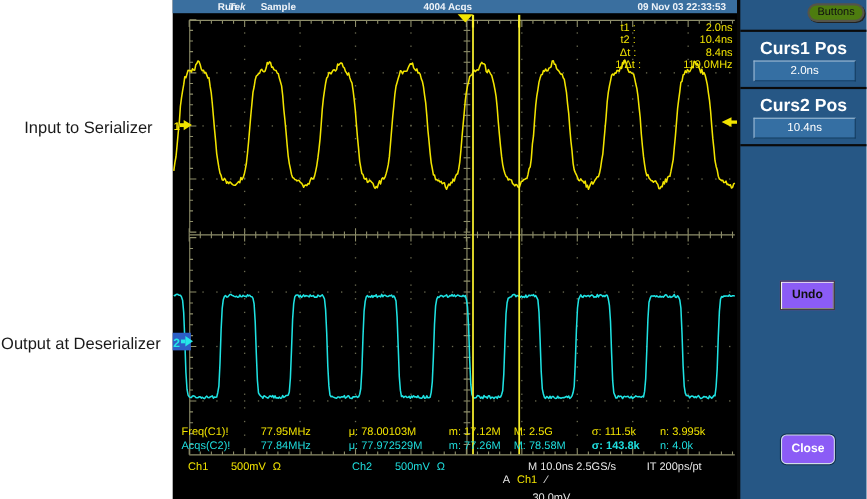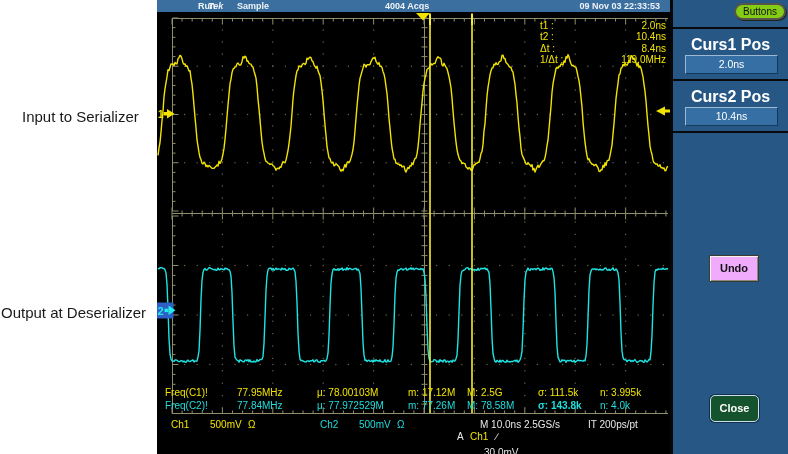--- a/index.html
+++ b/index.html
@@ -8,41 +8,41 @@
   
   .ext-label{position:absolute;color:#1a1a1a;font-size:15px;white-space:nowrap;}
   
   .screen{position:absolute;left:157px;top:0;width:513px;height:454px;background:#000;}
   .topbar{position:absolute;left:157px;top:0;width:513px;height:12px;background:#3a6f9f;
           color:#eef3f8;font-size:9px;font-weight:bold;line-height:12px;}
   .topbar span{position:absolute;top:0;white-space:nowrap;}
   .scopesvg{position:absolute;left:157px;top:0;}
   .crd{position:absolute;left:540px;top:20px;width:128px;color:#f2e400;font-size:10px;line-height:11.4px;}
   .cr-row{display:flex;}
-  .cr-l{width:62px;text-align:left;padding-right:4px;}
+  .cr-l{width:62px;text-align:center;padding-right:4px;}
   .cr-v{flex:1;text-align:right;padding-right:2px;}
   .meas{position:absolute;left:0;top:0;font-size:10px;white-space:nowrap;}
   .mrow1{color:#f2e400;}
   .mrow2{color:#1fdede;}
   .setrow{position:absolute;font-size:10px;white-space:nowrap;color:#e9e9e9;}
   .yel{color:#f2e400;} .cyn{color:#1fdede;}
   
   .panel{position:absolute;left:670px;top:0;width:118px;height:454px;background:#265785;
          border-left:3px solid #070707;box-sizing:border-box;color:#fff;}
   .sep{position:absolute;left:0;width:115px;height:2px;background:#0a0a0a;}
   .ptitle{position:absolute;left:0;width:115px;text-align:center;font-weight:bold;font-size:16px;color:#fff;}
   .vbox{position:absolute;left:12px;width:91px;height:17px;background:#356fa3;
         border:1px solid #9cb8d2;border-right-color:#123a5e;border-bottom-color:#123a5e;
         text-align:center;font-size:10.5px;line-height:17px;color:#fff;}
-  .pill{position:absolute;top:3px;right:2px;background:#84cc16;border:2px solid #55544a;
+  .pill{position:absolute;top:3px;right:2px;background:#4d7c0f;border:2px solid #55544a;
         border-radius:9px;padding:1px 7px;font-size:10px;color:#111;box-shadow:1px 1px 0 #222;}
-  .btn-undo{position:absolute;left:36px;top:255px;width:48px;height:25px;background:#f0abfc;
+  .btn-undo{position:absolute;left:36px;top:255px;width:48px;height:25px;background:#8b5cf6;
         border:1px solid #3b3b33;box-shadow:inset 1px 1px 0 #f5f3ea, inset -1px -1px 0 #8a897c;
         text-align:center;font-weight:bold;font-size:11px;line-height:24px;color:#111;}
-  .btn-close{position:absolute;left:37px;top:395px;width:47px;height:25px;background:#14532d;
+  .btn-close{position:absolute;left:37px;top:395px;width:47px;height:25px;background:#8b5cf6;
         border:1px solid #cfdcea;border-radius:5px;box-shadow:0 0 0 1px #10304e;
         text-align:center;font-weight:bold;font-size:11px;line-height:24px;color:#fff;}
 </style>
 </head>
 <body>
 
 <div class="stage">
 
   <div class="ext-label" style="left:1px;top:304px;">Output at Deserializer</div>
   <div class="ext-label" style="left:22px;top:108px;">Input to Serializer</div>
@@ -877,21 +877,21 @@
   <div class="meas mrow1">
     <span style="position:absolute;left:165px;top:387px;">Freq(C1)!</span>
     <span style="position:absolute;left:237px;top:387px;">77.95MHz</span>
     <span style="position:absolute;left:317px;top:387px;">μ: 78.00103M</span>
     <span style="position:absolute;left:408px;top:387px;">m: 17.12M</span>
     <span style="position:absolute;left:467px;top:387px;">M: 2.5G</span>
     <span style="position:absolute;left:538px;top:387px;">σ: 111.5k</span>
     <span style="position:absolute;left:600px;top:387px;">n: 3.995k</span>
   </div>
   <div class="meas mrow2">
-    <span style="position:absolute;left:165px;top:400px;">Freq(C2)!</span>
+    <span style="position:absolute;left:165px;top:400px;">Acqs(C2)!</span>
     <span style="position:absolute;left:237px;top:400px;">77.84MHz</span>
     <span style="position:absolute;left:317px;top:400px;">μ: 77.972529M</span>
     <span style="position:absolute;left:408px;top:400px;">m: 77.26M</span>
     <span style="position:absolute;left:467px;top:400px;">M: 78.58M</span>
     <span style="position:absolute;left:538px;top:400px;font-weight:bold;">σ: 143.8k</span>
     <span style="position:absolute;left:600px;top:400px;">n: 4.0k</span>
   </div>
 
   <div class="setrow" style="left:0;top:419px;">
     <span class="yel" style="position:absolute;left:171px;">Ch1</span>

